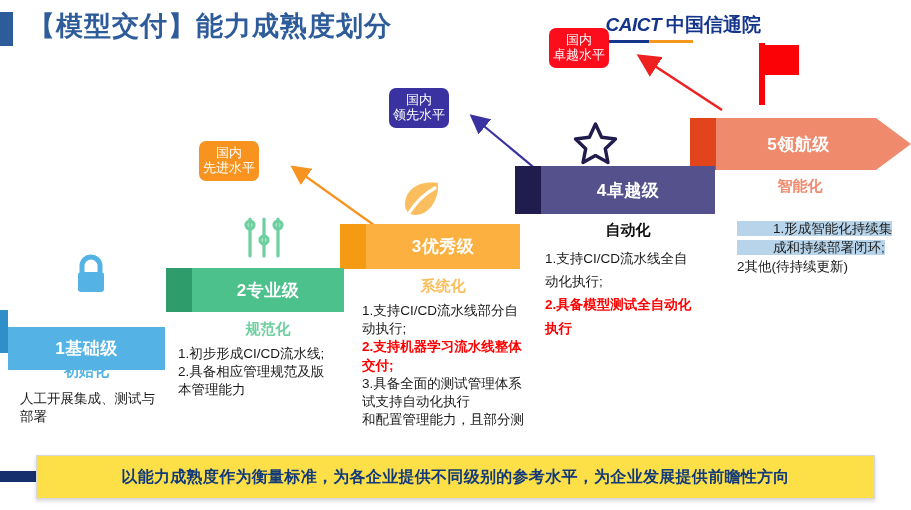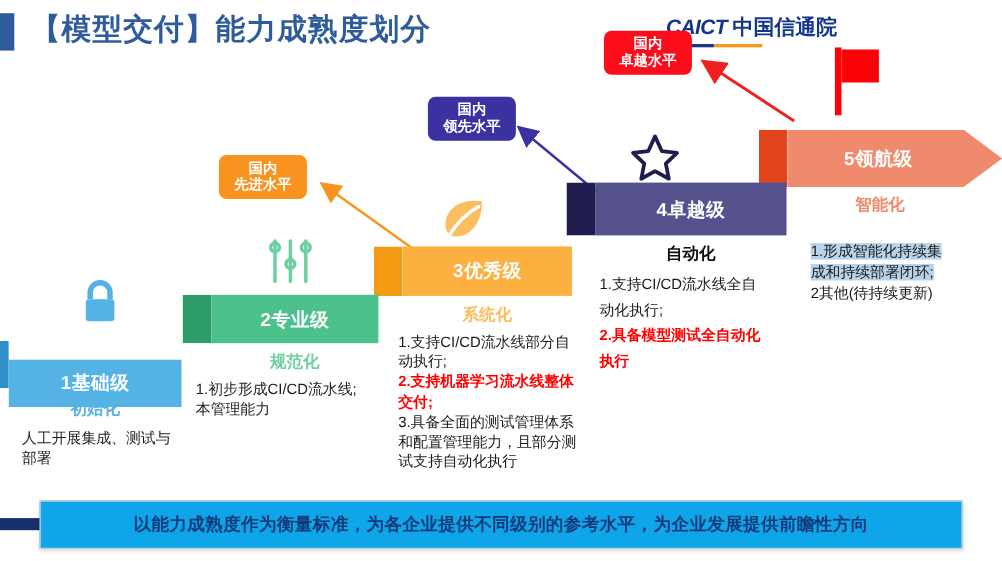--- a/index.html
+++ b/index.html
@@ -47,36 +47,36 @@
   }
   .step .side svg{display:block;}
 
   .sub{
     position:absolute;font-weight:bold;font-size:15px;text-align:center;
   }
   .desc{
     position:absolute;font-size:13.5px;color:#1a1a1a;line-height:1.35;
   }
   .desc .hl{color:#ff0000;font-weight:bold;}
-  .desc .sel{background:#b7d4ea;}
+  .desc .sel{background:#b7d4ea;padding-left:36px;}
 
   
   .badge{
-    position:absolute;border-radius:7px;color:#fff;font-weight:bold;
-    font-size:13px;line-height:1.15;text-align:center;padding:5px 14px;
+    position:absolute;border-radius:7px;color:#fff;font-weight:normal;
+    font-size:13px;line-height:1.15;text-align:center;padding:5px 4px;
     white-space:nowrap;
   }
 
   
   .icon{position:absolute;}
 
   
   #footer{
     position:absolute;left:36px;top:455px;width:839px;height:44px;
-    background:#0ea5e9;border:1px solid #d8d8d8;
+    background:#fde047;border:1px solid #d8d8d8;
     box-shadow:0 2px 4px rgba(0,0,0,.17);
     display:flex;align-items:center;justify-content:center;
     box-sizing:border-box;
   }
   #footer-text{
     font-size:16px;font-weight:bold;color:#123a7a;letter-spacing:.3px;
   }
   #footer-left-bar{position:absolute;left:0;top:471px;width:42px;height:11px;background:#16306e;}
   #footer-right-bar{position:absolute;right:0;top:471px;width:42px;height:11px;background:#ef7f1a;}
 
@@ -189,40 +189,41 @@
     <div class="side">
       <svg width="26" height="44">
           <polygon points="0,0 26,0 26,44 0,44" fill="#2f9c6b"></polygon>
         </svg>
     </div>
     <div class="face" style="background:#4cc18c;">2专业级</div>
   </div>
   <div class="sub" style="left:192px;top:320px;width:152px;color:#6ecf9f;">规范化</div>
   <div class="desc" style="left:178px;top:345px;width:165px;">
     <div>1.初步形成CI/CD流水线;</div>
+    <div>2.具备相应管理规范及版</div>
     <div>本管理能力</div>
   </div>
 
   <div class="step" style="left:366px;top:224px;width:154px;height:45px;">
     <div class="side">
       <svg width="26" height="45">
           <polygon points="0,0 26,0 26,45 0,45" fill="#f59a13"></polygon>
         </svg>
     </div>
     <div class="face" style="background:#fbb040;">3优秀级</div>
   </div>
   <div class="sub" style="left:366px;top:277px;width:154px;color:#fbbe5e;">系统化</div>
   <div class="desc" style="left:362px;top:302px;width:180px;">
     <div>1.支持CI/CD流水线部分自</div>
     <div>动执行;</div>
     <div class="hl">2.支持机器学习流水线整体</div>
     <div class="hl">交付;</div>
     <div>3.具备全面的测试管理体系</div>
+    <div>试支持自动化执行</div>
     <div>和配置管理能力，且部分测</div>
-    <div>试支持自动化执行</div>
   </div>
 
   <div class="step" style="left:541px;top:166px;width:174px;height:48px;">
     <div class="side">
       <svg width="26" height="48">
           <polygon points="0,0 26,0 26,48 0,48" fill="#211c4e"></polygon>
         </svg>
     </div>
     <div class="face" style="background:#55518c;">4卓越级</div>
   </div>

